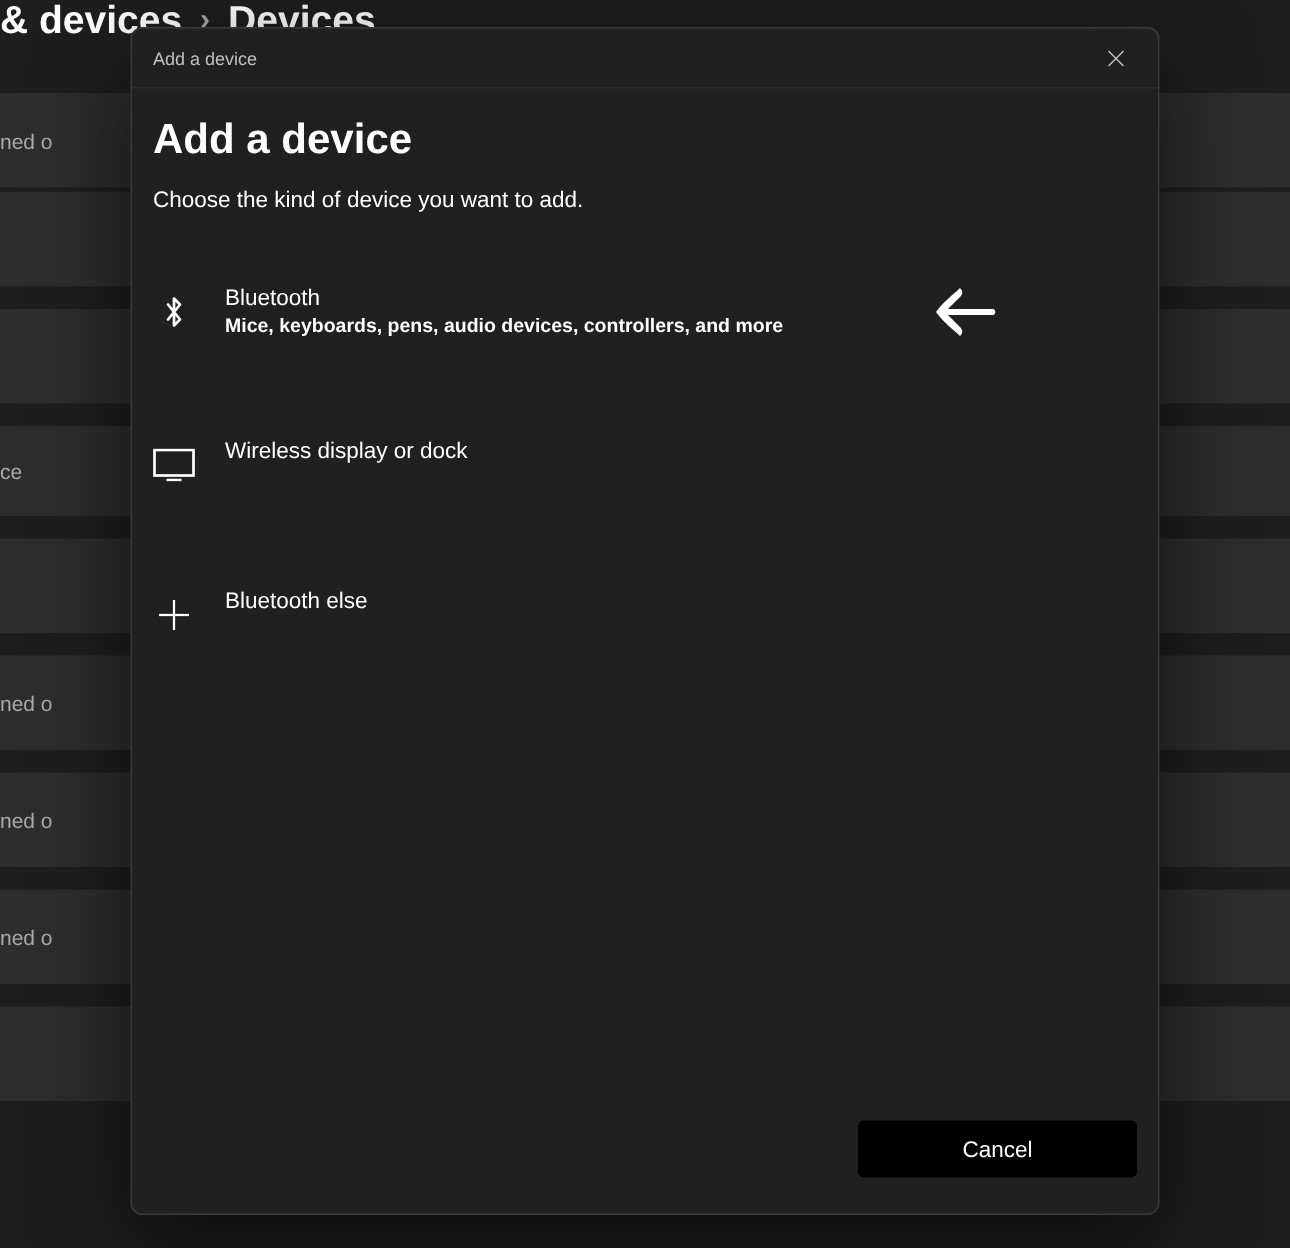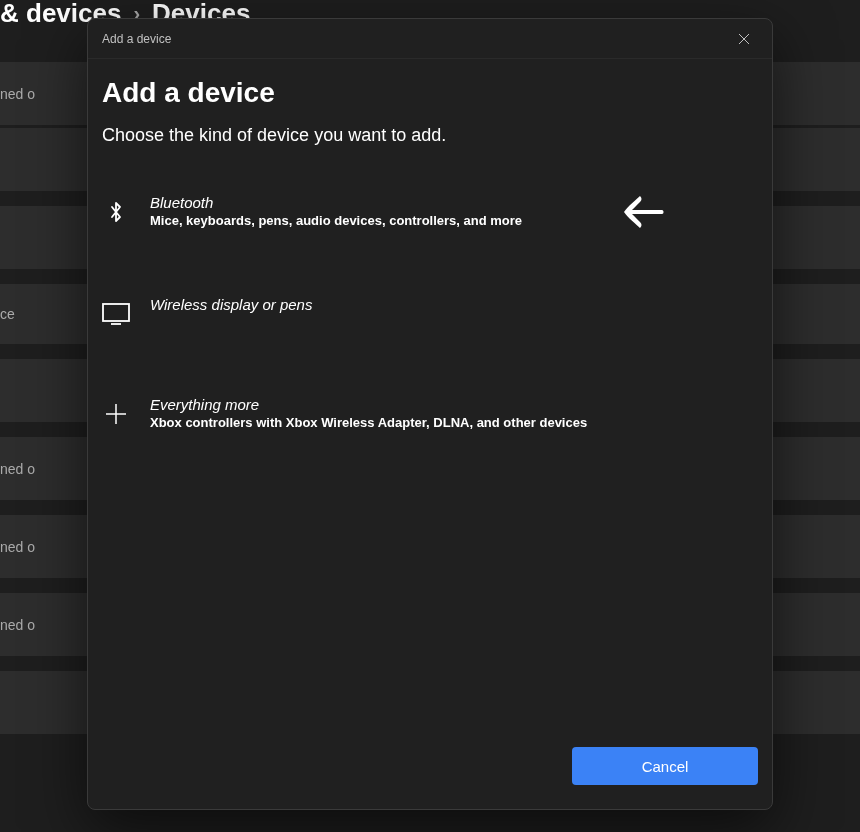--- a/index.html
+++ b/index.html
@@ -121,21 +121,21 @@
 
     .modal-heading {
       color: #ffffff;
       font-size: 28px;
       font-weight: 600;
       margin-bottom: 16px;
     }
 
     .modal-subtext {
       color: #ffffff;
-      font-size: 18px;
+      font-size: 15px;
       margin-bottom: 40px;
     }
 
     .device-option {
       display: flex;
       align-items: flex-start;
       gap: 20px;
       padding: 8px 0 8px 0;
       margin-bottom: 52px;
       cursor: pointer;
@@ -156,21 +156,20 @@
     .device-text {
       flex: 1;
       min-width: 0;
     }
 
     .device-title {
       color: #ffffff;
       font-size: 15px;
       font-weight: 400;
       margin-bottom: 2px;
-      font-style: italic;
     }
 
     .device-desc {
       color: #ffffff;
       font-size: 13px;
       font-weight: 700;
     }
 
     .pointer-arrow {
       position: absolute;
@@ -179,21 +178,21 @@
       color: #ffffff;
     }
 
     .modal-footer {
       padding: 0 14px 24px 0;
       display: flex;
       justify-content: flex-end;
     }
 
     .cancel-btn {
-      background: #3b82f6;
+      background: #000000;
       color: #ffffff;
       border: none;
       border-radius: 4px;
       width: 186px;
       height: 38px;
       font-size: 15px;
       cursor: pointer;
     }
   </style>
 </head>
@@ -269,34 +268,33 @@
       </div>
 
       <div class="device-option">
         <div class="device-icon">
           <svg width="28" height="22" viewBox="0 0 28 22" fill="none">
             <rect x="1" y="1" width="26" height="17" stroke="white" stroke-width="1.8"></rect>
             <line x1="9" y1="21" x2="19" y2="21" stroke="white" stroke-width="1.8"></line>
           </svg>
         </div>
         <div class="device-text">
-          <div class="device-title">Wireless display or pens</div>
+          <div class="device-title">Wireless display or dock</div>
         </div>
       </div>
 
       <div class="device-option">
         <div class="device-icon">
           <svg width="24" height="24" viewBox="0 0 24 24" fill="none">
             <line x1="12" y1="2" x2="12" y2="22" stroke="white" stroke-width="1.5"></line>
             <line x1="2" y1="12" x2="22" y2="12" stroke="white" stroke-width="1.5"></line>
           </svg>
         </div>
         <div class="device-text">
-          <div class="device-title">Everything more</div>
-          <div class="device-desc">Xbox controllers with Xbox Wireless Adapter, DLNA, and other devices</div>
+          <div class="device-title">Bluetooth else</div>
         </div>
       </div>
     </div>
 
     <div class="modal-footer">
       <button class="cancel-btn">Cancel</button>
     </div>
   </div>
 </div>
 

